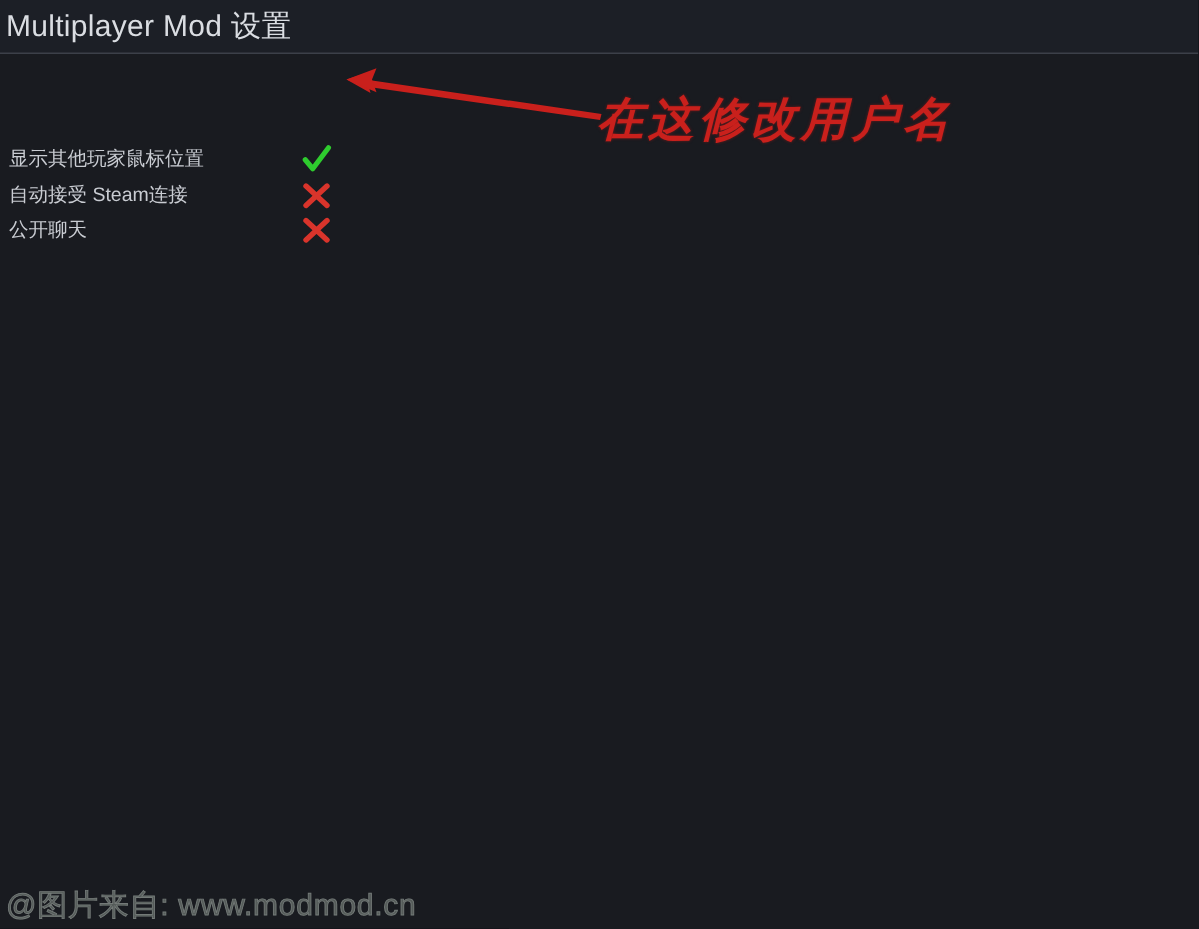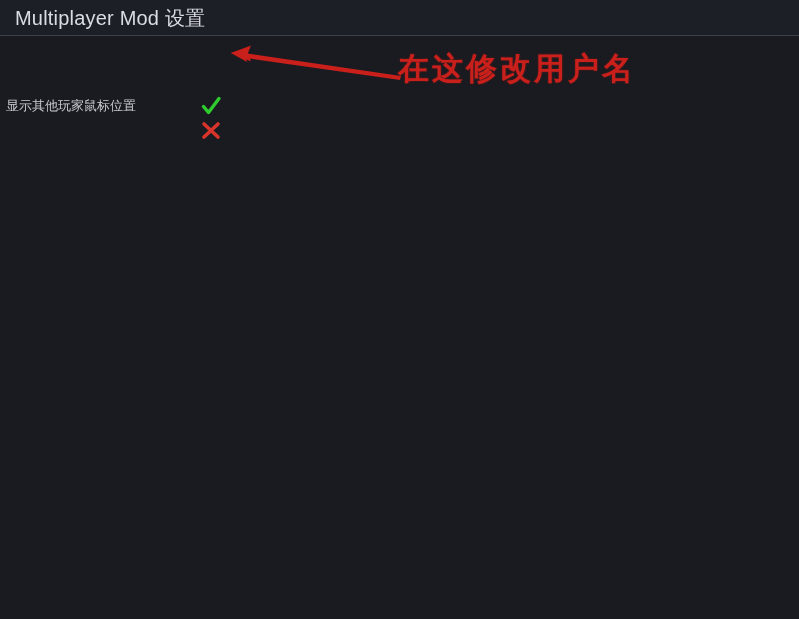--- a/index.html
+++ b/index.html
@@ -22,21 +22,21 @@
     position: absolute;
     left: 0; top: 0;
     width: 799px;
     height: 36px;
     background: #1c1f26;
     border-bottom: 1px solid #3c4049;
     box-sizing: border-box;
   }
   #title-text {
     position: absolute;
-    left: 15px;
+    left: 4px;
     top: 5px;
     font-size: 20px;
     line-height: 26px;
     color: #dadde2;
     letter-spacing: 0.2px;
     white-space: nowrap;
     font-weight: 400;
   }
 
   
@@ -144,26 +144,27 @@
     position: absolute;
     left: 225px;
     top: 40px;
     width: 180px;
     height: 46px;
     pointer-events: none;
   }
   #annotation-text {
     position: absolute;
     left: 398px;
-    top: 48px;
+    top: 60px;
     font-family: "DejaVu Serif", "Liberation Serif", serif;
     font-size: 31px;
     line-height: 40px;
     color: #c9201c;
     letter-spacing: 3px;
+    font-style: italic;
     font-weight: 700;
     white-space: nowrap;
     text-shadow: 0 0 2px rgba(190,25,22,0.55);
   }
 
   
   #watermark {
     position: absolute;
     left: 4px;
     bottom: 2px;
@@ -190,32 +191,42 @@
   <div class="toggle-row" style="top:95px;">
     <div class="toggle-label">显示其他玩家鼠标位置</div>
     <div class="toggle-mark">
       <svg width="24" height="23" viewBox="0 0 24 23" aria-hidden="true">
         <path d="M4.5 11.5 L9.5 17.5 L20 3.5" fill="none" stroke="#2ecc2e" stroke-width="3.4" stroke-linecap="round" stroke-linejoin="round"></path>
       </svg>
     </div>
   </div>
 
   <div class="toggle-row" style="top:119px;">
+    <div class="toggle-label">自动接受 Steam连接</div>
     <div class="toggle-mark">
       <svg width="24" height="23" viewBox="0 0 24 23" aria-hidden="true">
         <path d="M5 5 L19 18 M19 5 L5 18" fill="none" stroke="#d9342b" stroke-width="3.6" stroke-linecap="round"></path>
       </svg>
     </div>
   </div>
 
+  <div class="toggle-row" style="top:142px;">
+    <div class="toggle-label">公开聊天</div>
+    <div class="toggle-mark">
+      <svg width="24" height="23" viewBox="0 0 24 23" aria-hidden="true">
+        <path d="M5 5 L19 18 M19 5 L5 18" fill="none" stroke="#d9342b" stroke-width="3.6" stroke-linecap="round"></path>
+      </svg>
+    </div>
+  </div>
 
 
   <div id="annotation-arrow">
     <svg width="180" height="46" viewBox="0 0 180 46" aria-hidden="true">
       <polygon points="6,13 24,7 22,13.5 176,36 175,40 21,18 22,22" fill="#c9201c"></polygon>
       <polygon points="6,13 26,5.5 23,13 26,21.5" fill="#c9201c"></polygon>
     </svg>
   </div>
 
   <div id="annotation-text">在这修改用户名</div>
 
+  <div id="watermark">@图片来自: www.modmod.cn</div>
 
 </div>
 
 </body></html>

